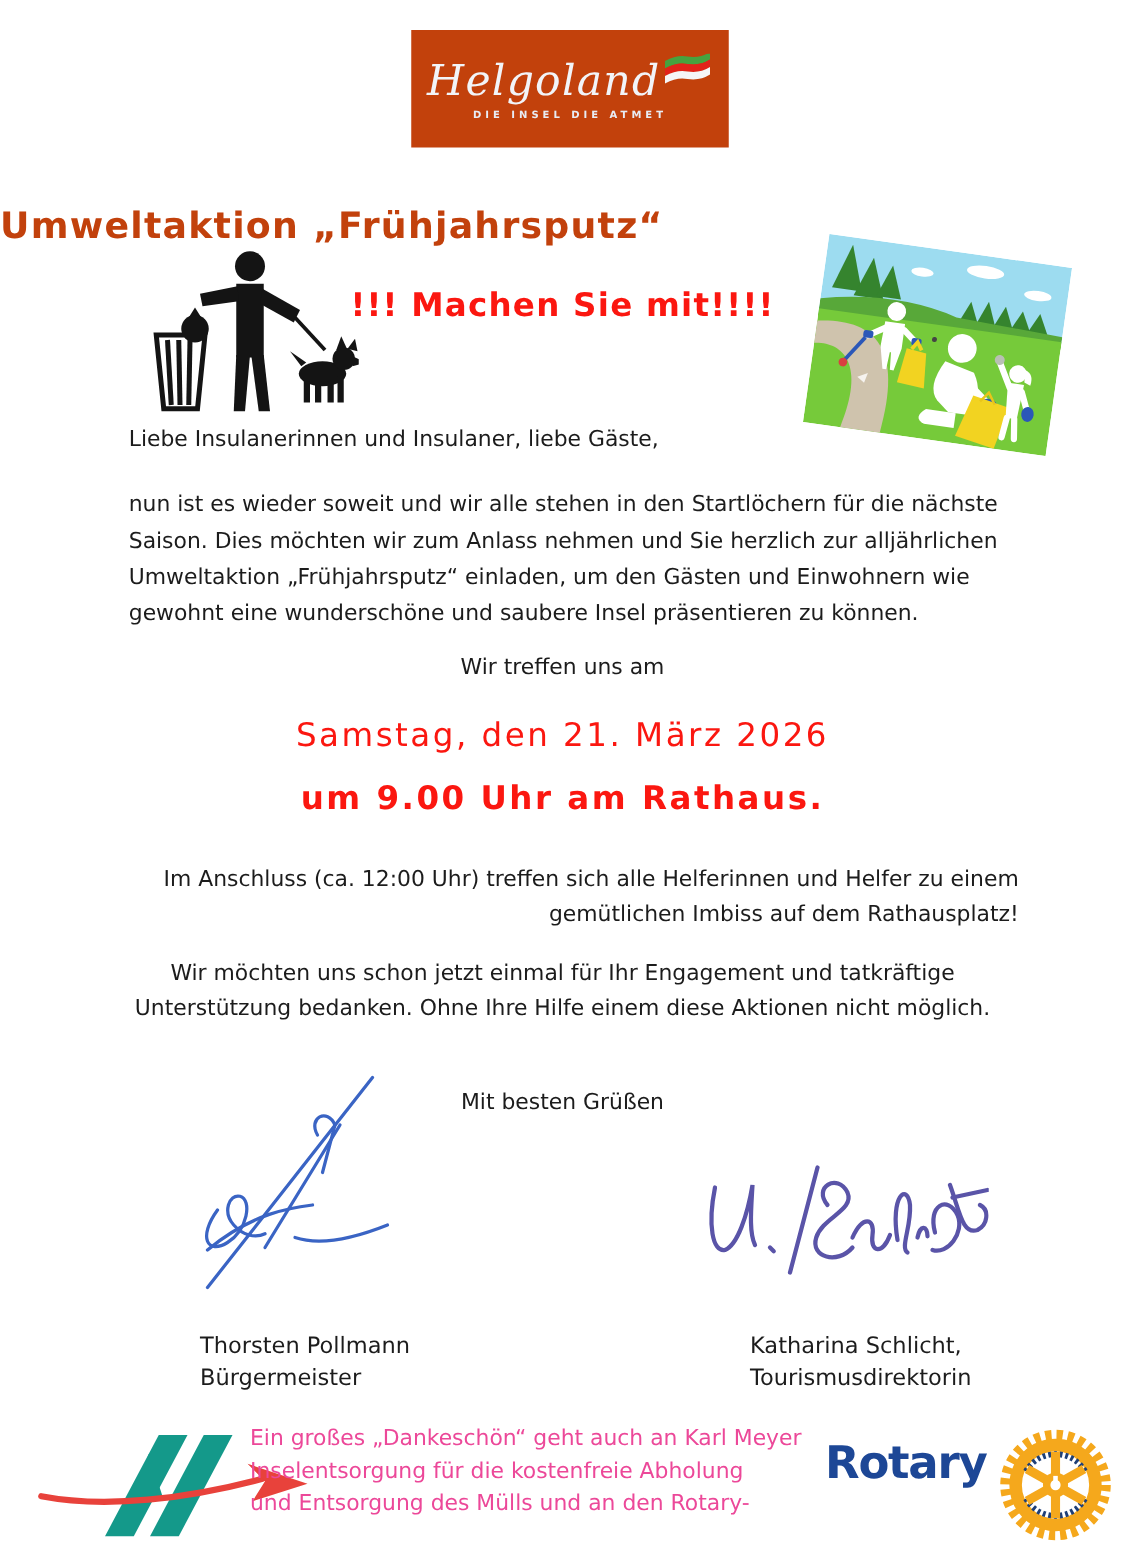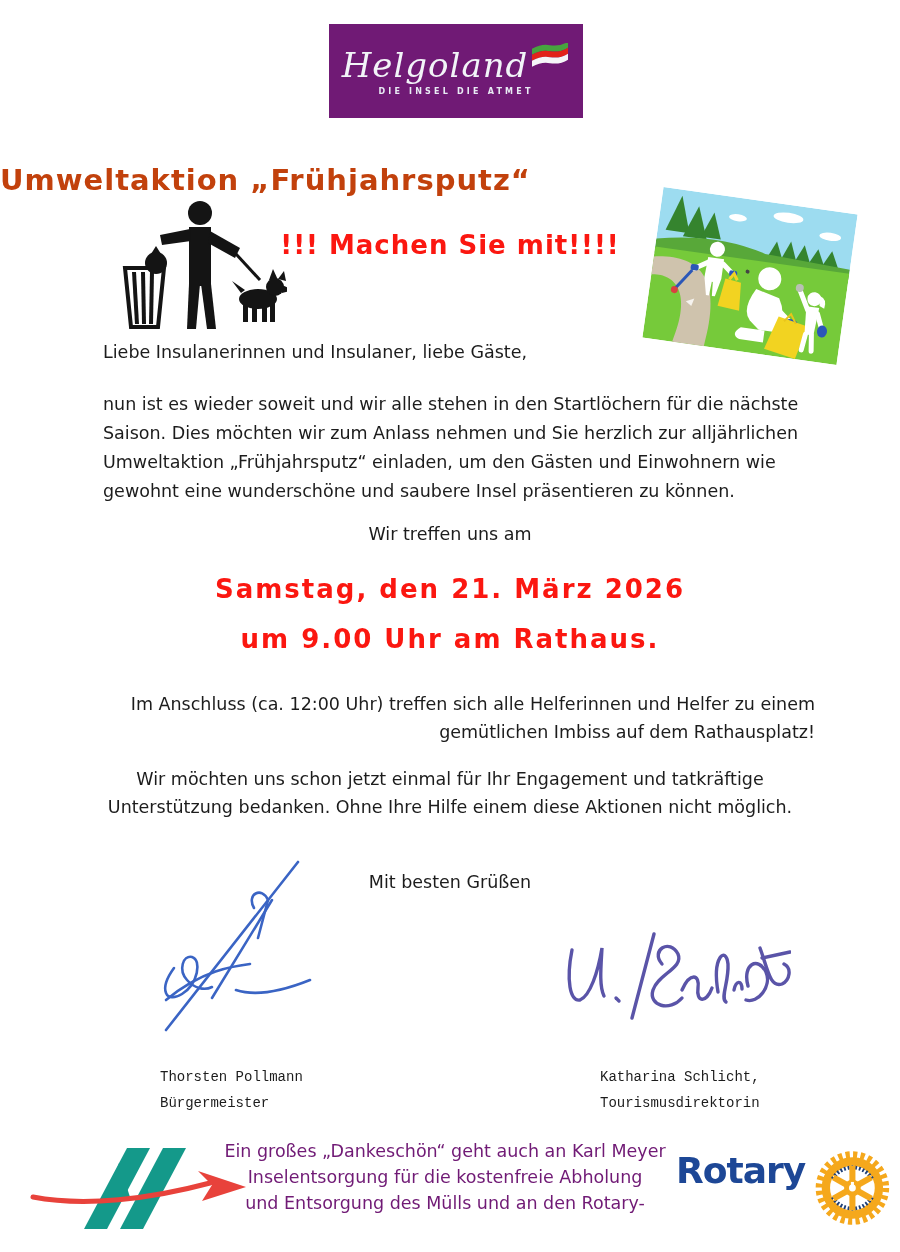--- a/index.html
+++ b/index.html
@@ -1,59 +1,59 @@
 <!DOCTYPE html>
 <html><head>
 <meta charset="utf-8">
 <style>
   html,body{margin:0;padding:0;background:#ffffff;}
   .page{position:relative;width:900px;height:1252px;background:#ffffff;overflow:hidden;
         font-family:"DejaVu Sans",sans-serif;color:#1c1c1c;}
   .abs{position:absolute;}
 
   
-  .logo-box{left:329px;top:24px;width:254px;height:94px;background:#701a75;
+  .logo-box{left:329px;top:24px;width:254px;height:94px;background:#c2410c;
             display:flex;flex-direction:column;align-items:center;justify-content:center;}
   .logo-row{display:flex;align-items:flex-start;}
   .logo-word{color:#f2f4f8;font-family:"DejaVu Serif",serif;font-style:italic;
              font-size:34px;line-height:36px;letter-spacing:1px;}
   .flag{margin-left:2px;margin-top:-4px;}
   .logo-tagline{color:#e8ecf4;font-size:8px;letter-spacing:3.2px;margin-top:4px;font-weight:bold;}
 
   
   .headline{left:0;top:163px;width:900px;text-align:left;color:#c2410c;
             font-size:29px;font-weight:bold;letter-spacing:1px;}
   .subheadline{left:0;top:230px;width:900px;text-align:center;color:#fb1710;
                font-size:26px;font-weight:bold;letter-spacing:1px;}
 
   
   .salutation{left:103px;top:342px;font-size:17.5px;}
   .paragraph{left:103px;top:390px;width:716px;font-size:17.5px;line-height:29px;}
   .meet-intro{left:0;top:524px;width:900px;text-align:center;font-size:17.5px;}
   .date-line{left:0;top:574px;width:900px;text-align:center;color:#fb1710;
-             font-size:26px;font-weight:bold;letter-spacing:2px;}
+             font-size:26px;font-weight:normal;letter-spacing:2px;}
   .time-line{left:0;top:624px;width:900px;text-align:center;color:#fb1710;
              font-size:26px;font-weight:bold;letter-spacing:2px;}
   .after-party{left:85px;top:690px;width:730px;text-align:right;font-size:17.5px;line-height:28px;}
   .thanks{left:85px;top:765px;width:730px;text-align:center;font-size:17.5px;line-height:28px;}
   .closing{left:0;top:872px;width:900px;text-align:center;font-size:17.5px;}
 
   
   .sig1{left:138px;top:848px;}
   .sig2{left:556px;top:922px;}
-  .signer{font-size:14px;line-height:26px;font-family:Liberation Mono, monospace;}
+  .signer{font-size:18px;line-height:26px;}
   .signer-left{left:160px;top:1064px;}
   .signer-right{left:600px;top:1064px;}
 
   
   .meyer-logo{left:30px;top:1133px;}
-  .footer-thanks{left:200px;top:1138px;width:490px;text-align:center;
-                 font-size:17.5px;line-height:26px;color:#701a75;}
+  .footer-thanks{left:200px;top:1138px;width:490px;
+                 font-size:17.5px;line-height:26px;color:#ec4899;}
   .rotary{left:660px;top:1140px;width:232px;display:flex;align-items:flex-start;}
-  .rotary-text{display:flex;align-items:center;margin-top:12px;margin-left:16px;}
+  .rotary-text{display:flex;align-items:center;margin-top:12px;}
   .rotary-word{color:#1d4796;font-size:36px;font-weight:bold;line-height:38px;letter-spacing:-1px;}
   .rotary-club{color:#3a6fb0;font-size:20px;line-height:26px;}
   .illu-wrap{left:652px;top:200px;width:196px;height:152px;transform:rotate(8deg);}
 </style>
 </head>
 <body>
 
 <div class="page">
 
   <div class="abs logo-box">

